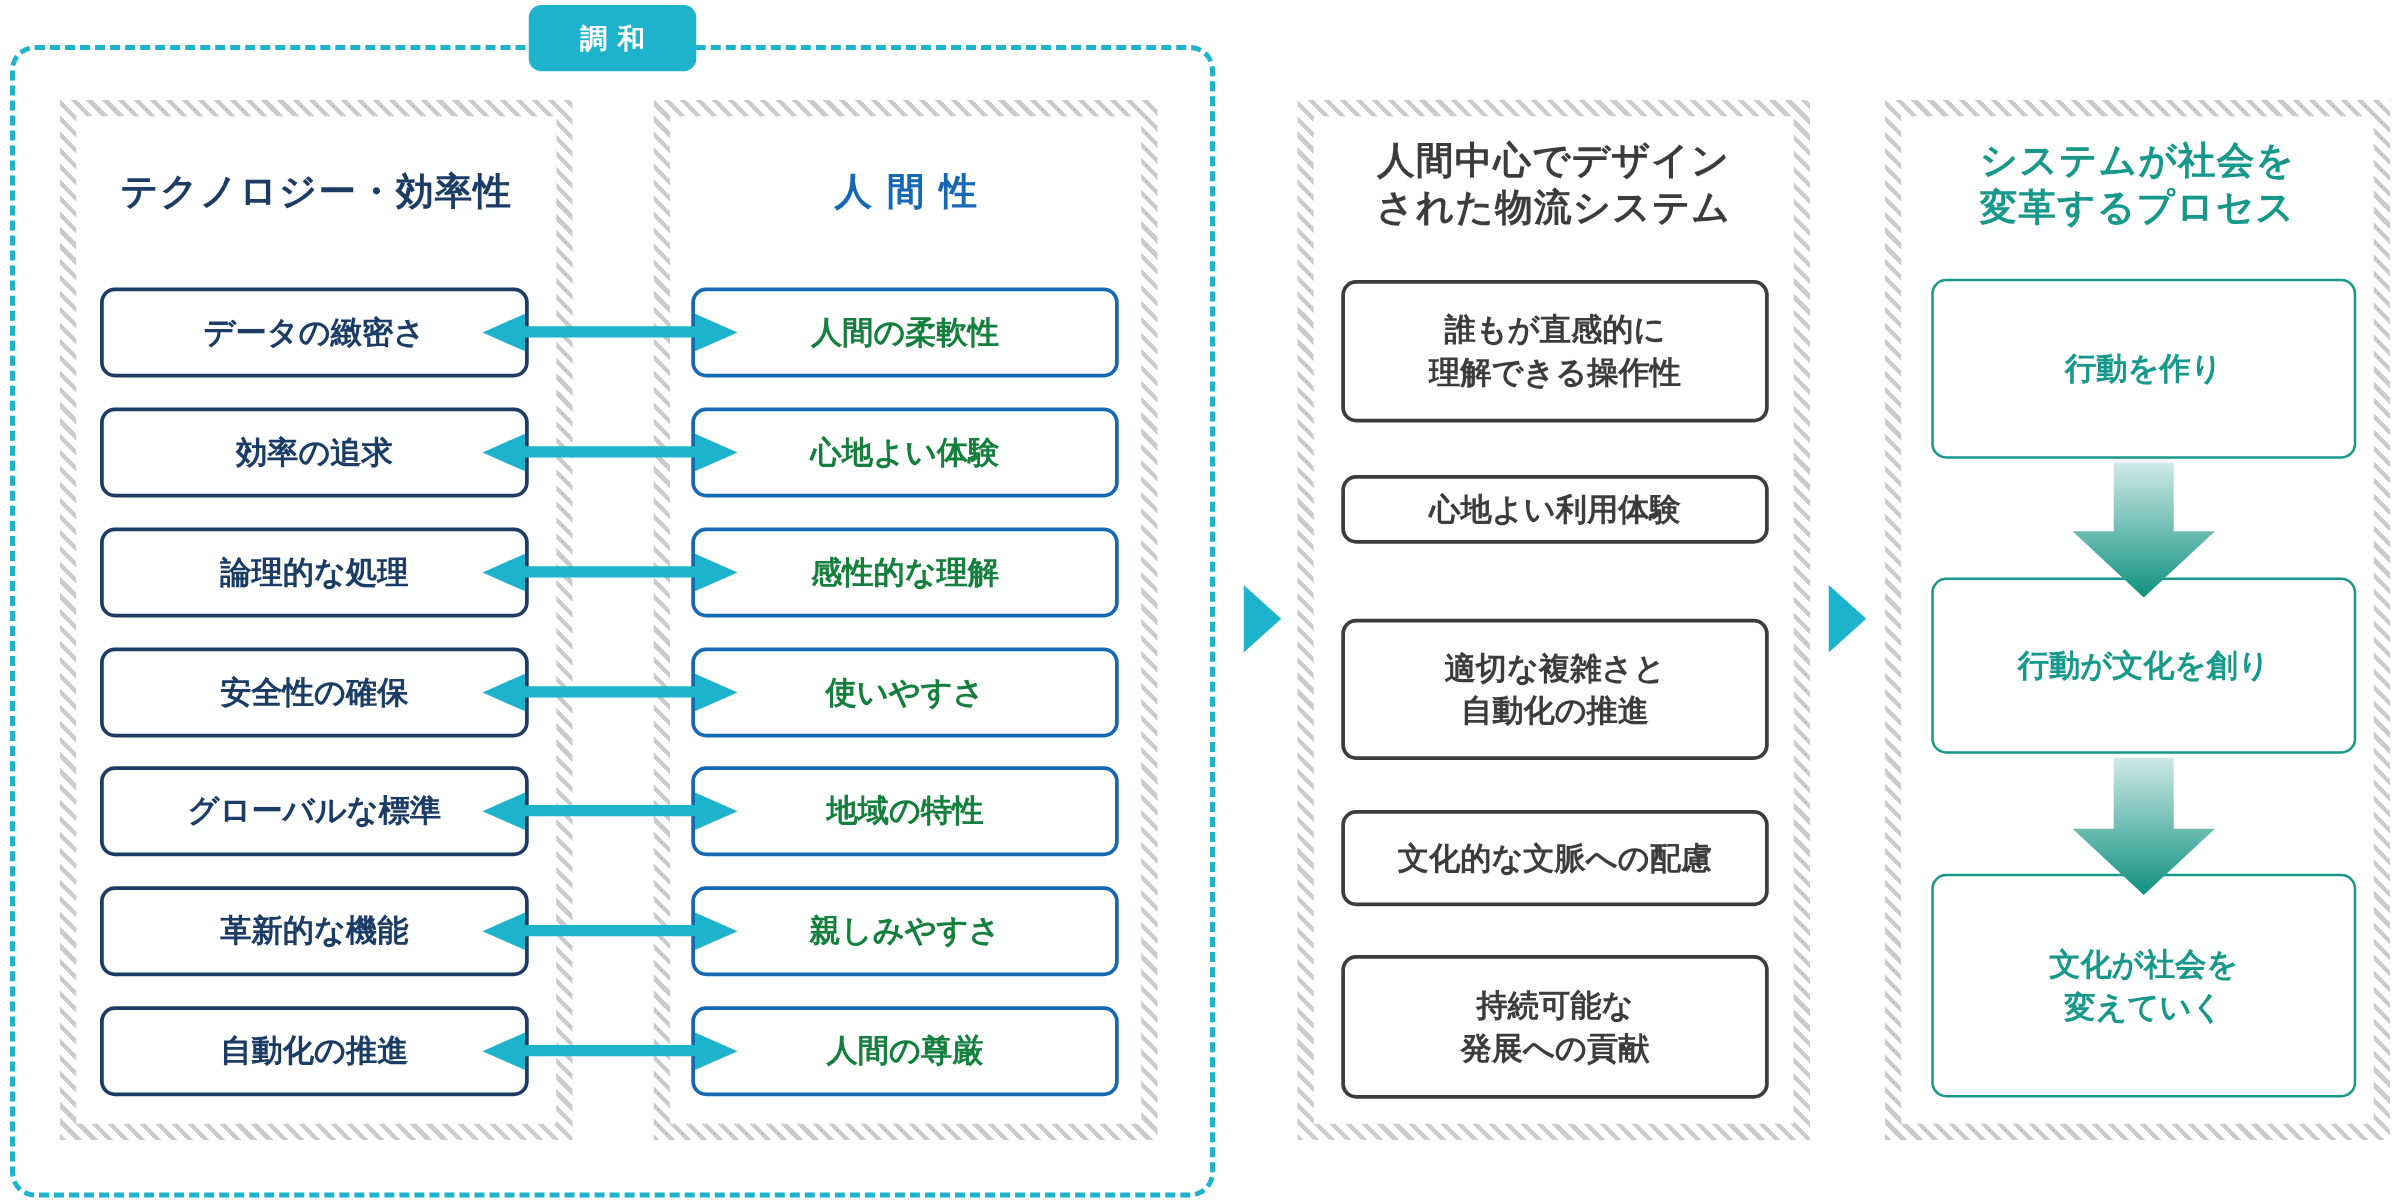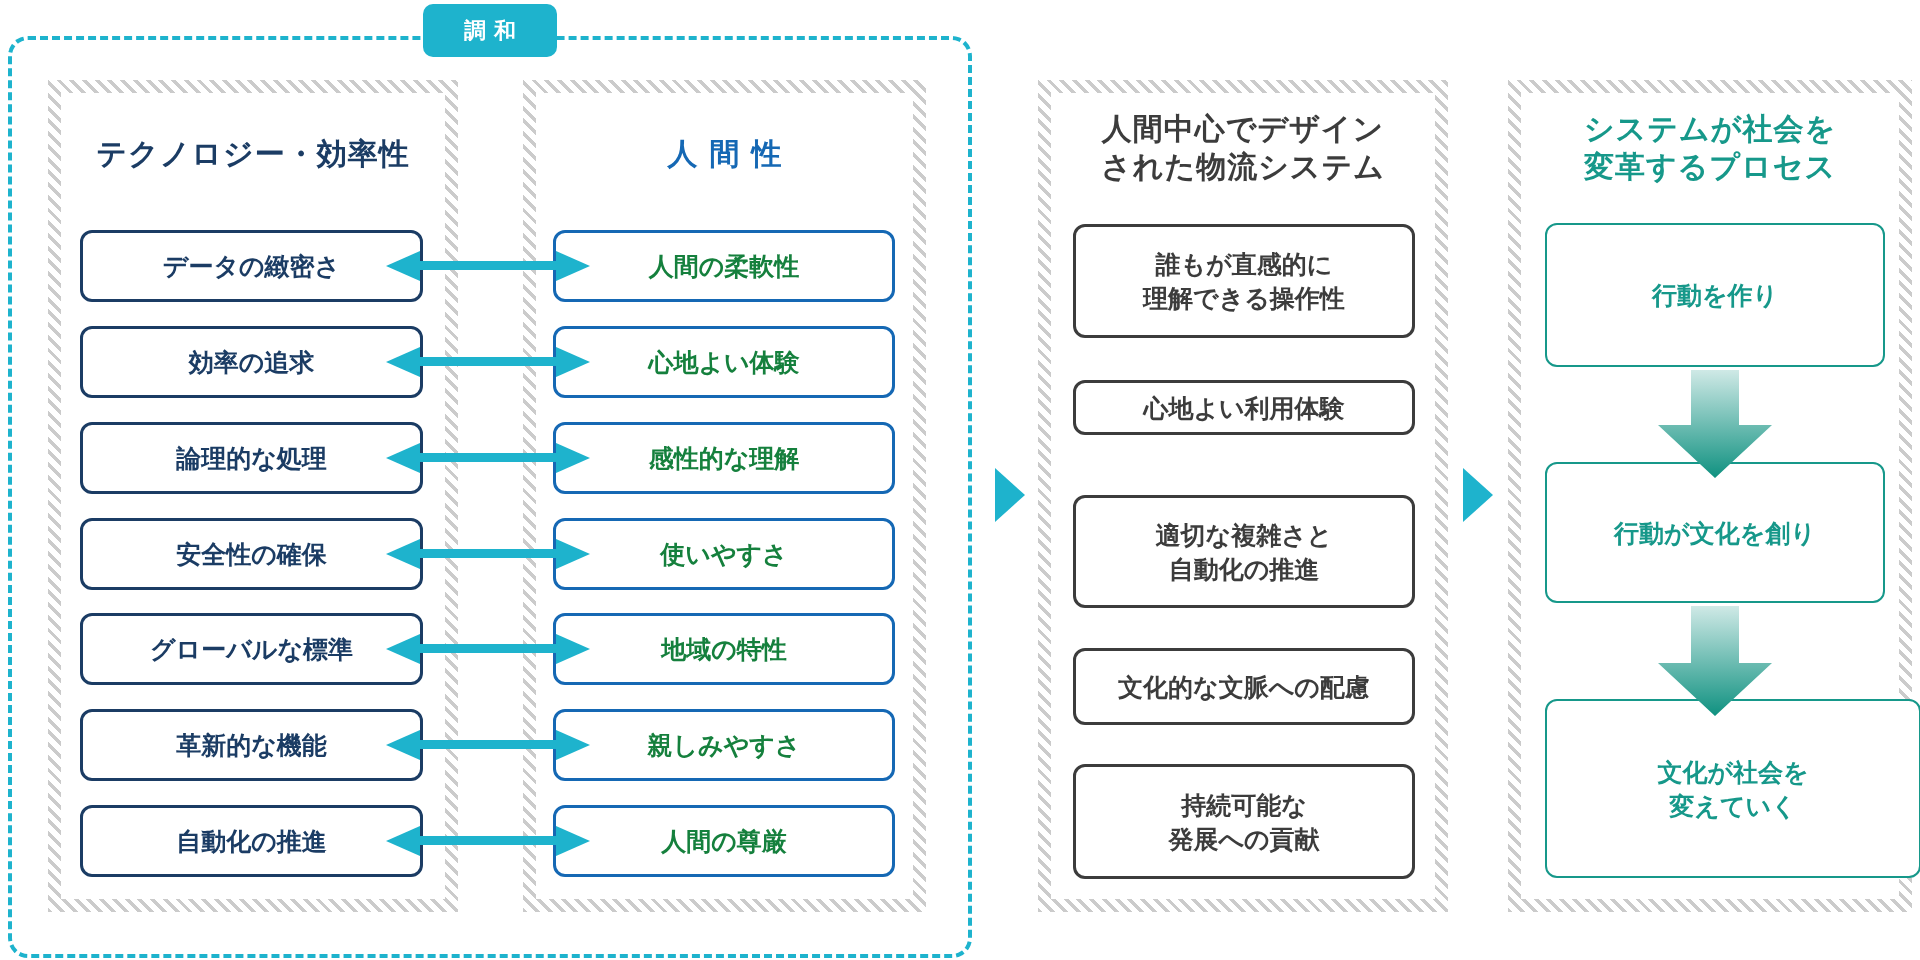--- a/index.html
+++ b/index.html
@@ -194,21 +194,21 @@
         <div>変革するプロセス</div>
       </div>
       <div class="box b-teal" style="left:24px;top:130px;width:340px;height:144px;">
         <div>行動を作り</div>
           <div></div>
       </div>
       <div class="box b-teal" style="left:24px;top:369px;width:340px;height:141px;">
         <div>行動が文化を創り</div>
           <div></div>
       </div>
-      <div class="box b-teal" style="left:24px;top:606px;width:376px;height:179px;">
+      <div class="box b-teal" style="left:24px;top:606px;width:340px;height:179px;">
         <div>文化が社会を</div>
           <div>変えていく</div>
       </div>
     </div>
   </div>
 
   <svg class="down-arrow" style="top:370px;" width="114" height="108">
     <defs>
       <linearGradient id="tealGrad1" x1="0" y1="0" x2="0" y2="1">
         <stop offset="0" stop-color="#cfe9e6"></stop>

